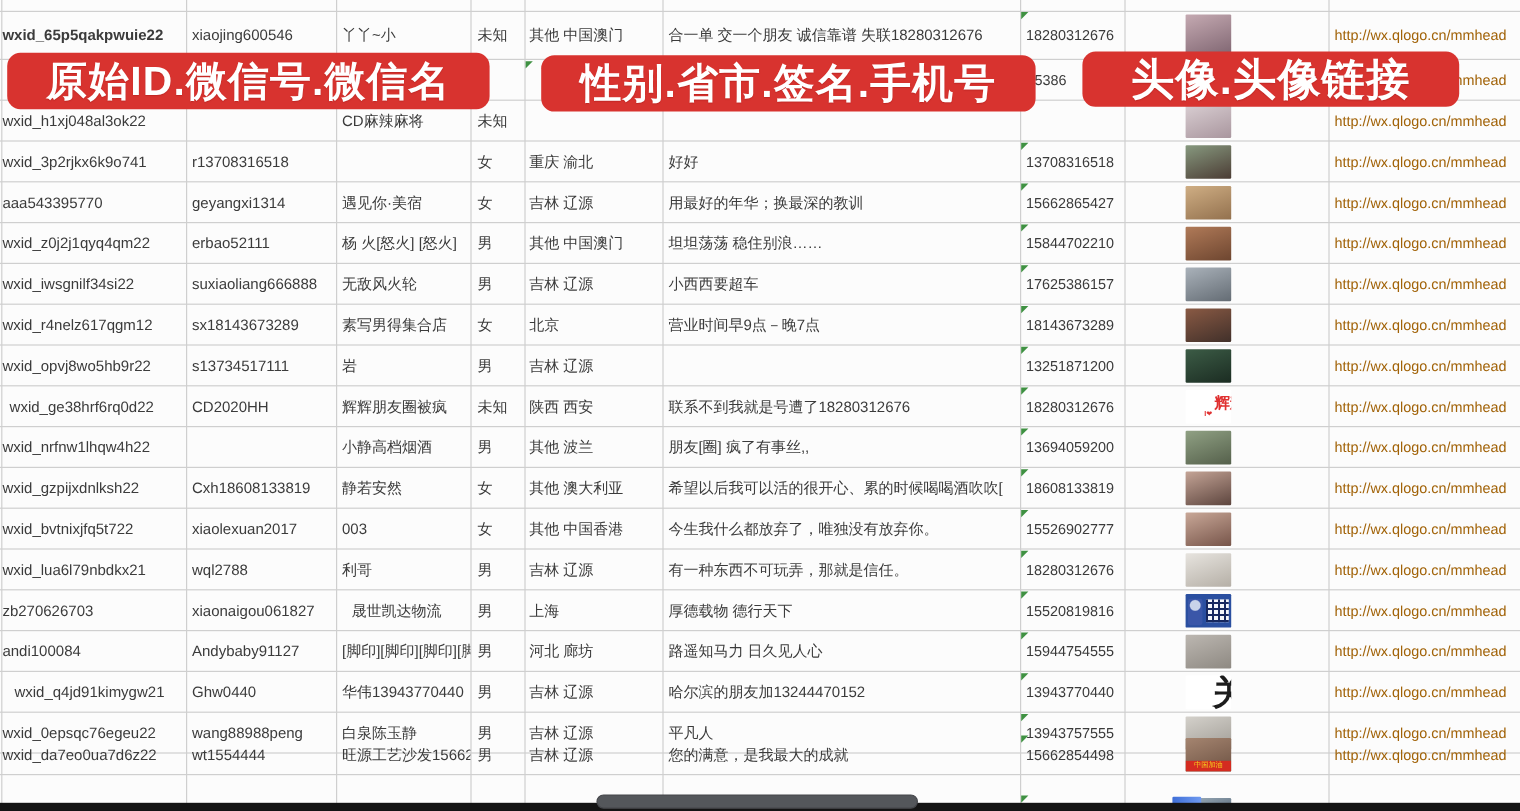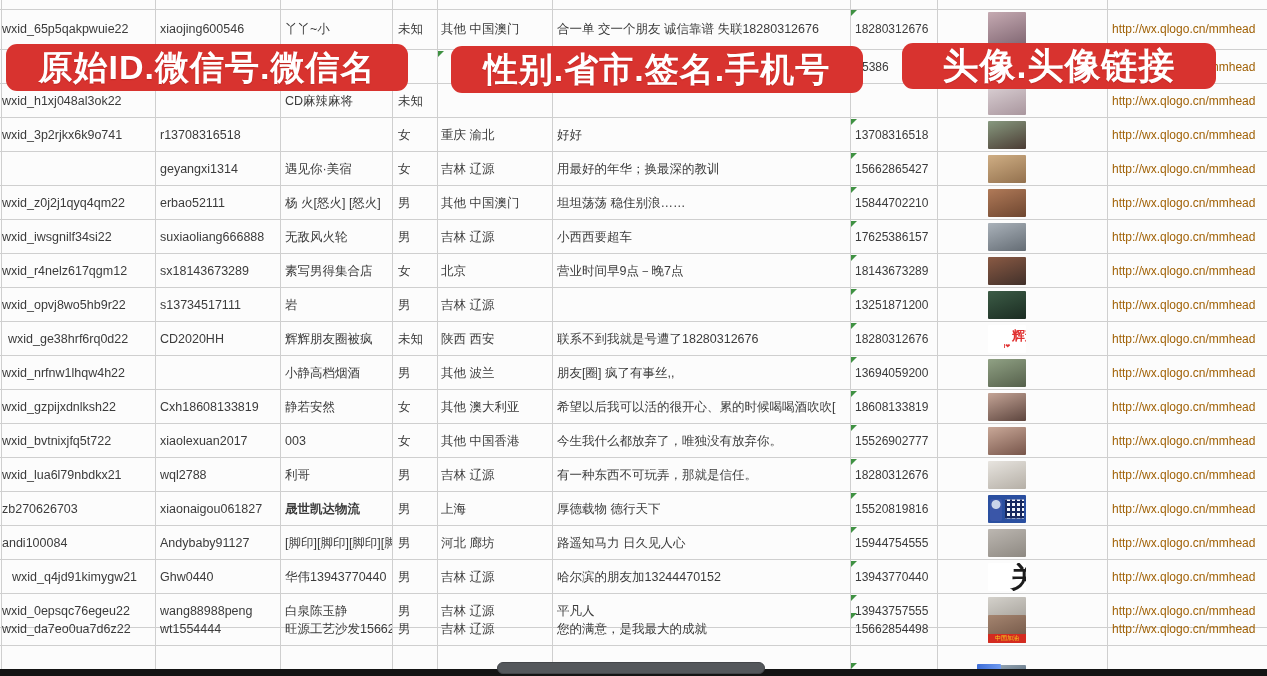--- a/index.html
+++ b/index.html
@@ -63,21 +63,21 @@
       <div class="vline" style="left: 280px;"></div>
       <div class="vline" style="left: 392px;"></div>
       <div class="vline" style="left: 437px;"></div>
       <div class="vline" style="left: 552px;"></div>
       <div class="vline" style="left: 850px;"></div>
       <div class="vline" style="left: 937px;"></div>
       <div class="vline" style="left: 1107px;"></div>
     </div>
   <div id="rows">
       <div class="row" style="top: 9px; height: 41px;">
-        <div class="cell c-wxid" style="left: 0px; width: 155px; padding-left: 2px; line-height: 41px;">wxid_65p5qakpwuie22</div>
+        <div class="cell c-wxid" style="left: 0px; width: 155px; padding-left: 2px; line-height: 41px; font-weight: bold;">wxid_65p5qakpwuie22</div>
         <div class="cell c-weixin_id" style="left: 155px; width: 125px; padding-left: 5px; line-height: 41px;">xiaojing600546</div>
         <div class="cell c-name" style="left: 280px; width: 112px; padding-left: 5px; line-height: 41px;">丫丫~小</div>
         <div class="cell c-gender" style="left: 392px; width: 45px; padding-left: 6px; line-height: 41px;">未知</div>
         <div class="cell c-region" style="left: 437px; width: 115px; padding-left: 4px; line-height: 41px;">其他 中国澳门</div>
         <div class="cell c-signature" style="left: 552px; width: 298px; padding-left: 5px; line-height: 41px;">合一单 交一个朋友 诚信靠谱 失联18280312676</div>
         <div class="cell c-phone" style="left: 850px; width: 87px; padding-left: 5px; line-height: 41px;">18280312676<span class="tri"></span></div>
         <div class="cell c-avatar" style="left: 937px; width: 170px; padding-left: 0px; line-height: 41px;">
           <div class="av av-photo" style="top: 3px; width: 38px; height: 35px; --c1: #c5aab2; --c2: #7e6470;"></div>
         </div>
         <div class="cell c-link" style="left: 1107px; width: 160px; padding-left: 5px; line-height: 41px;">http://wx.qlogo.cn/mmhead</div>
@@ -114,20 +114,21 @@
         <div class="cell c-gender" style="left: 392px; width: 45px; padding-left: 6px; line-height: 34px;">女</div>
         <div class="cell c-region" style="left: 437px; width: 115px; padding-left: 4px; line-height: 34px;">重庆 渝北</div>
         <div class="cell c-signature" style="left: 552px; width: 298px; padding-left: 5px; line-height: 34px;">好好</div>
         <div class="cell c-phone" style="left: 850px; width: 87px; padding-left: 5px; line-height: 34px;">13708316518<span class="tri"></span></div>
         <div class="cell c-avatar" style="left: 937px; width: 170px; padding-left: 0px; line-height: 34px;">
           <div class="av av-photo" style="top: 3px; width: 38px; height: 28px; --c1: #87997f; --c2: #4b3c34;"></div>
         </div>
         <div class="cell c-link" style="left: 1107px; width: 160px; padding-left: 5px; line-height: 34px;">http://wx.qlogo.cn/mmhead</div>
       </div>
       <div class="row" style="top: 152px; height: 34px;">
+        <div class="cell c-wxid" style="left: 0px; width: 155px; padding-left: 2px; line-height: 34px;">aaa543395770</div>
         <div class="cell c-weixin_id" style="left: 155px; width: 125px; padding-left: 5px; line-height: 34px;">geyangxi1314</div>
         <div class="cell c-name" style="left: 280px; width: 112px; padding-left: 5px; line-height: 34px;">遇见你·美宿</div>
         <div class="cell c-gender" style="left: 392px; width: 45px; padding-left: 6px; line-height: 34px;">女</div>
         <div class="cell c-region" style="left: 437px; width: 115px; padding-left: 4px; line-height: 34px;">吉林 辽源</div>
         <div class="cell c-signature" style="left: 552px; width: 298px; padding-left: 5px; line-height: 34px;">用最好的年华；换最深的教训</div>
         <div class="cell c-phone" style="left: 850px; width: 87px; padding-left: 5px; line-height: 34px;">15662865427<span class="tri"></span></div>
         <div class="cell c-avatar" style="left: 937px; width: 170px; padding-left: 0px; line-height: 34px;">
           <div class="av av-photo" style="top: 3px; width: 38px; height: 28px; --c1: #cfae84; --c2: #93714e;"></div>
         </div>
         <div class="cell c-link" style="left: 1107px; width: 160px; padding-left: 5px; line-height: 34px;">http://wx.qlogo.cn/mmhead</div>
@@ -247,21 +248,21 @@
         <div class="cell c-signature" style="left: 552px; width: 298px; padding-left: 5px; line-height: 34px;">有一种东西不可玩弄，那就是信任。</div>
         <div class="cell c-phone" style="left: 850px; width: 87px; padding-left: 5px; line-height: 34px;">18280312676<span class="tri"></span></div>
         <div class="cell c-avatar" style="left: 937px; width: 170px; padding-left: 0px; line-height: 34px;">
           <div class="av av-photo" style="top: 3px; width: 38px; height: 28px; --c1: #e7e4df; --c2: #b5afa6;"></div>
         </div>
         <div class="cell c-link" style="left: 1107px; width: 160px; padding-left: 5px; line-height: 34px;">http://wx.qlogo.cn/mmhead</div>
       </div>
       <div class="row" style="top: 492px; height: 34px;">
         <div class="cell c-wxid" style="left: 0px; width: 155px; padding-left: 2px; line-height: 34px;">zb270626703</div>
         <div class="cell c-weixin_id" style="left: 155px; width: 125px; padding-left: 5px; line-height: 34px;">xiaonaigou061827</div>
-        <div class="cell c-name" style="left: 276px; width: 112px; padding-left: 9px; line-height: 34px; font-weight: bold;">晟世凯达物流</div>
+        <div class="cell c-name" style="left: 284px; width: 112px; padding-left: 9px; line-height: 34px;">晟世凯达物流</div>
         <div class="cell c-gender" style="left: 392px; width: 45px; padding-left: 6px; line-height: 34px;">男</div>
         <div class="cell c-region" style="left: 437px; width: 115px; padding-left: 4px; line-height: 34px;">上海</div>
         <div class="cell c-signature" style="left: 552px; width: 298px; padding-left: 5px; line-height: 34px;">厚德载物 德行天下</div>
         <div class="cell c-phone" style="left: 850px; width: 87px; padding-left: 5px; line-height: 34px;">15520819816<span class="tri"></span></div>
         <div class="cell c-avatar" style="left: 937px; width: 170px; padding-left: 0px; line-height: 34px;">
           <div class="av" style="top: 3px; width: 38px; height: 28px; background: rgb(42, 79, 160);">
             <div class="av-person"></div>
             <div class="av-qrbox"></div>
           </div>
         </div>

